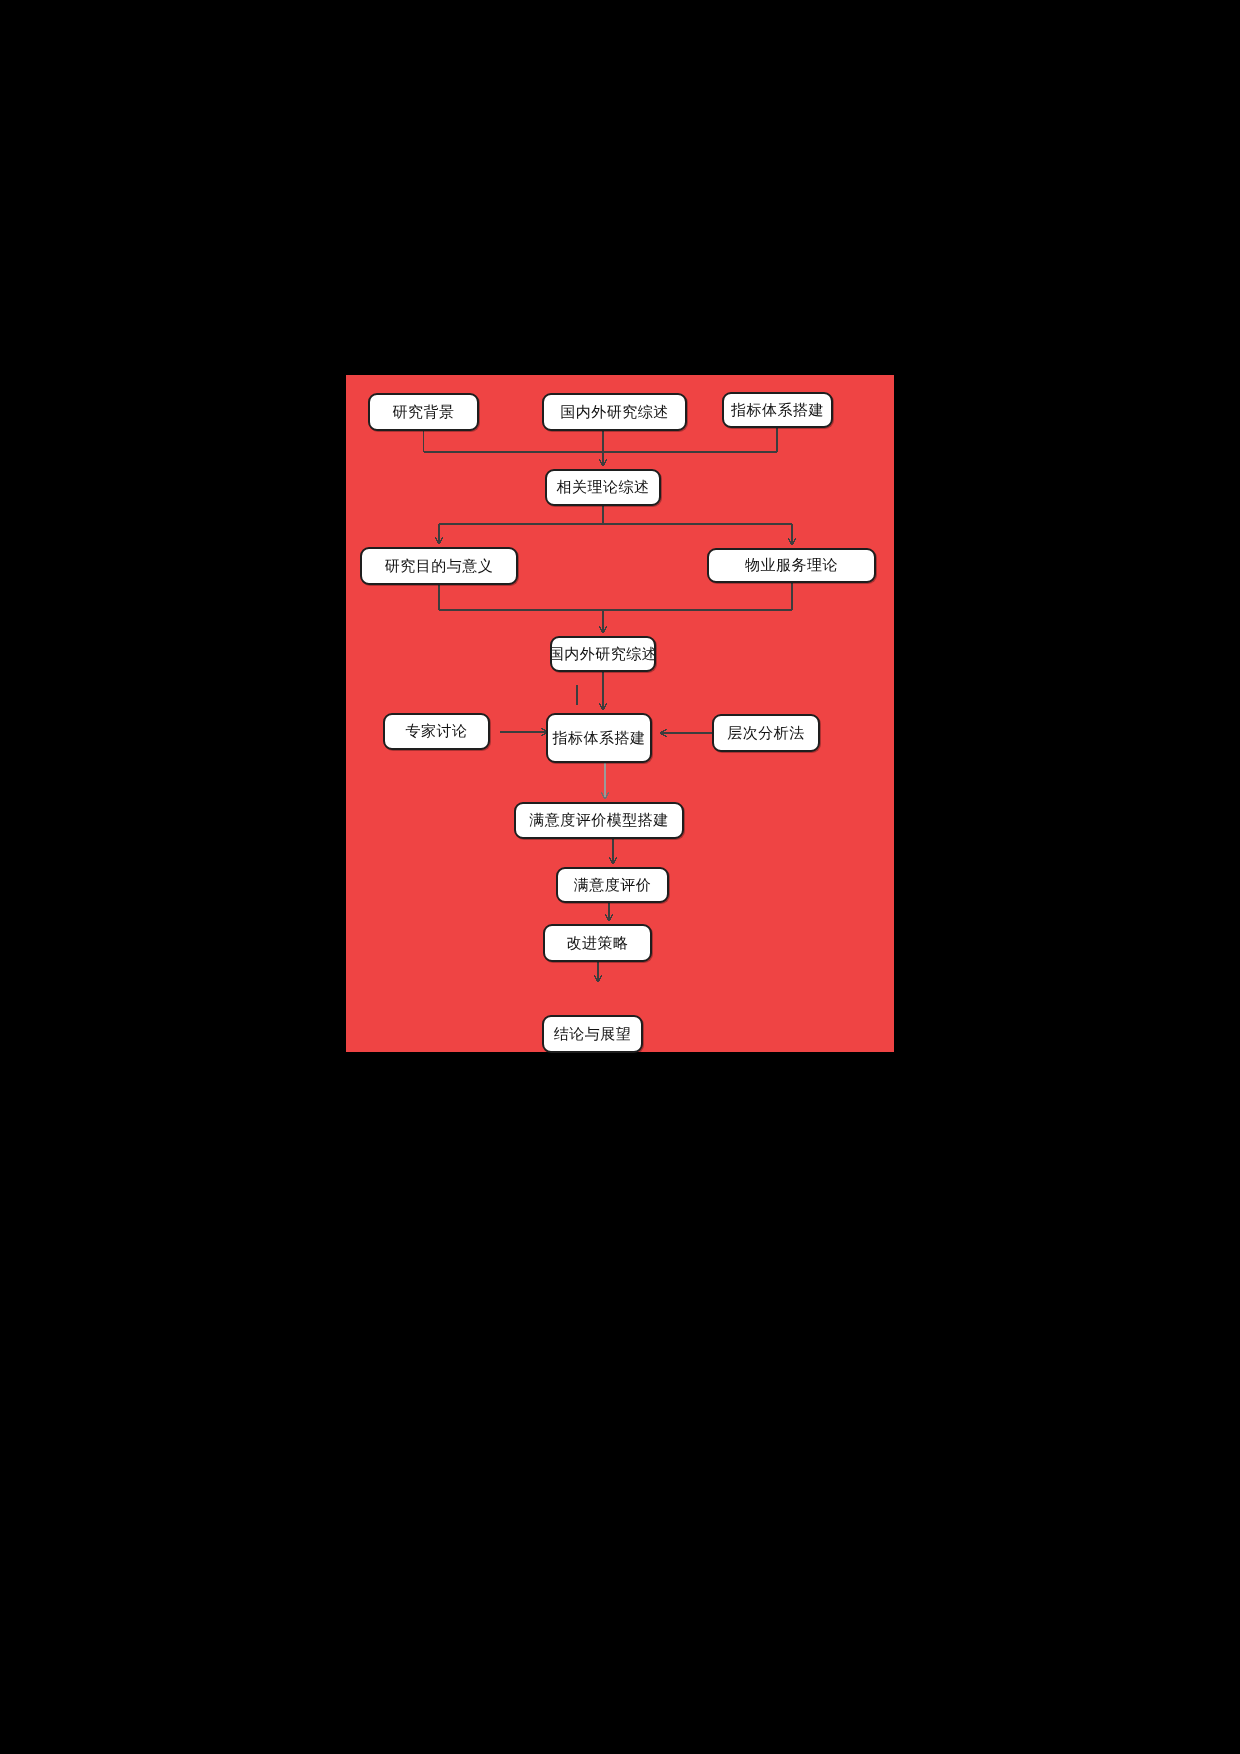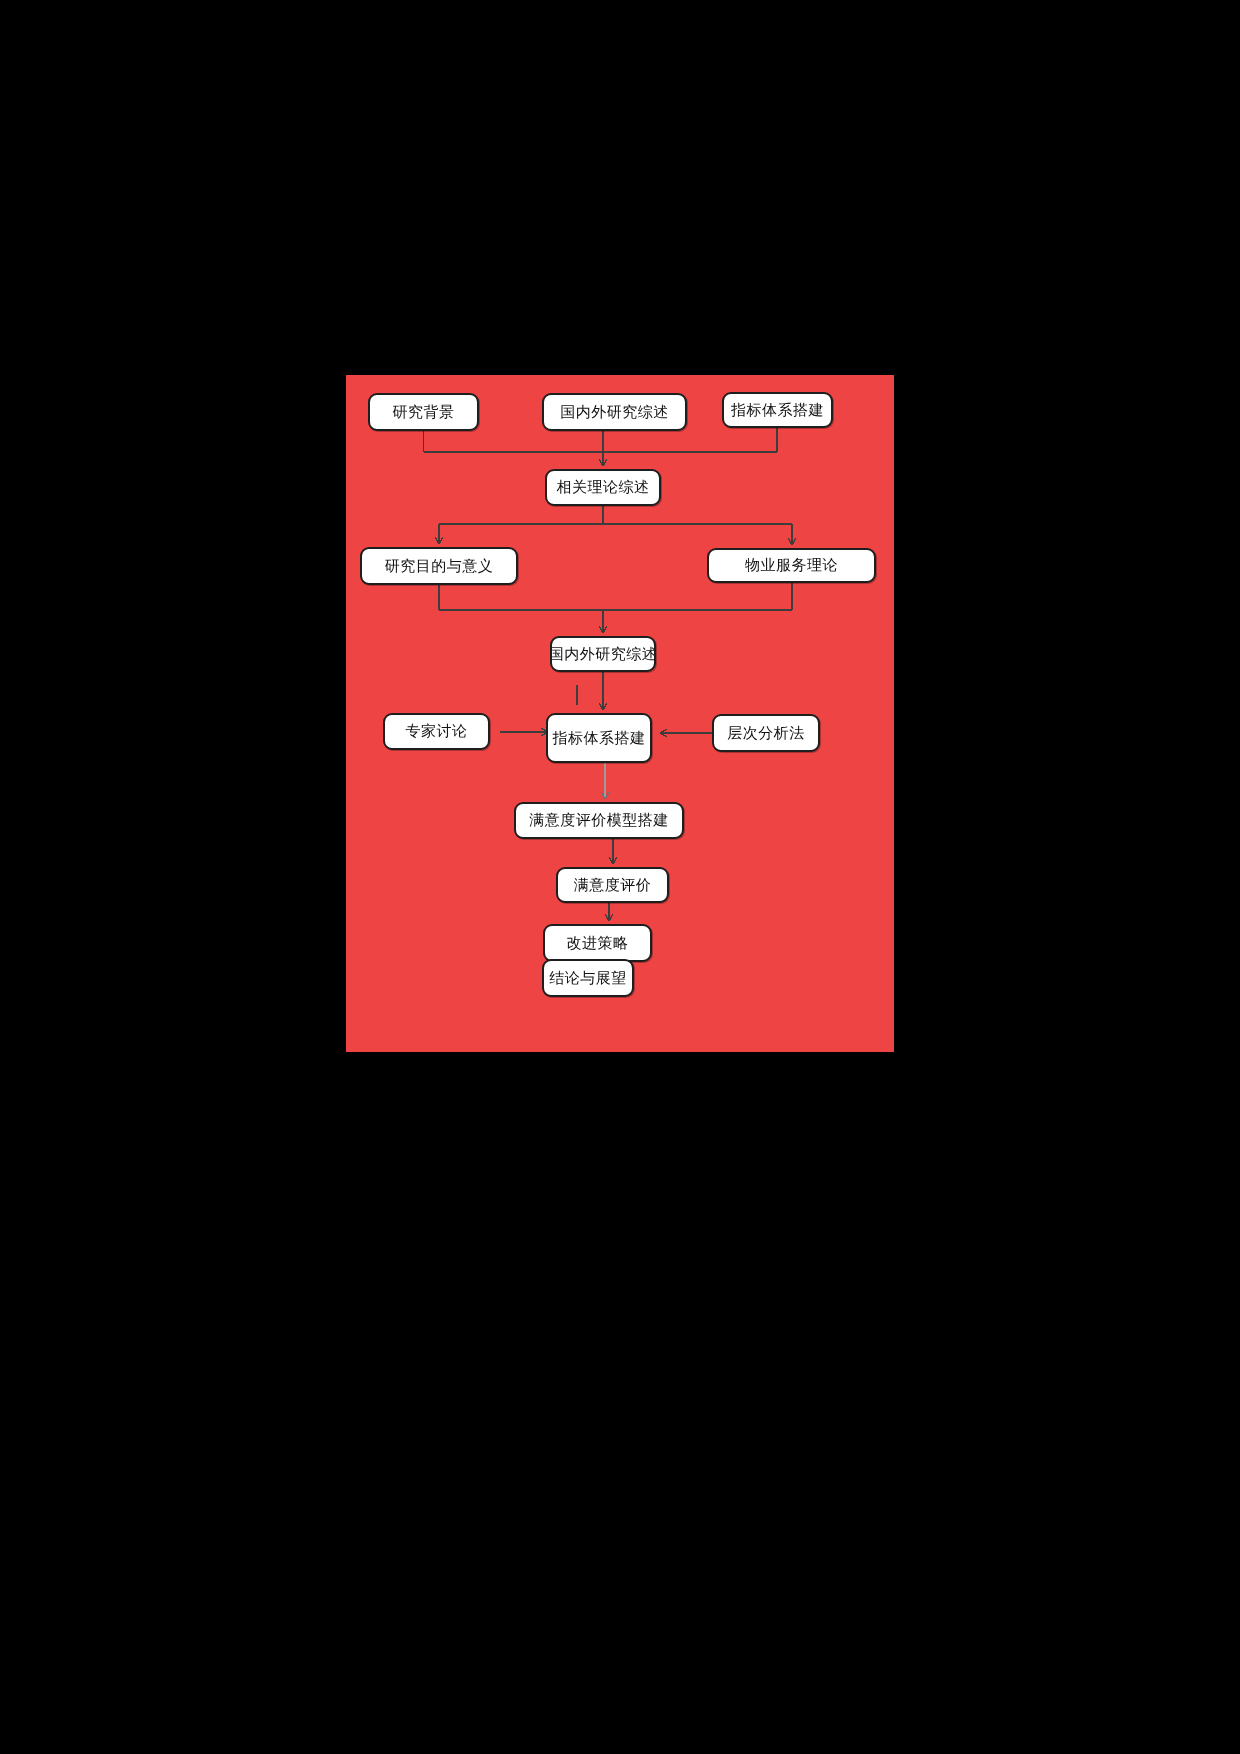--- a/index.html
+++ b/index.html
@@ -105,15 +105,15 @@
 
   <div class="node" style="left:204px; top:261px; width:106px; height:36px">国内外研究综述</div>
 
   <div class="node" style="left:37px;  top:338px; width:107px; height:37px">专家讨论</div>
   <div class="node" style="left:200px; top:338px; width:106px; height:50px">指标体系搭建</div>
   <div class="node" style="left:366px; top:339px; width:108px; height:38px">层次分析法</div>
 
   <div class="node" style="left:168px; top:427px; width:170px; height:37px">满意度评价模型搭建</div>
   <div class="node" style="left:210px; top:492px; width:113px; height:36px">满意度评价</div>
   <div class="node" style="left:197px; top:549px; width:109px; height:38px">改进策略</div>
-  <div class="node" style="left:196px; top:584px; width:92px; height:38px">结论与展望</div>
+  <div class="node" style="left:196px; top:640px; width:101px; height:38px">结论与展望</div>
 
 </div>
 
 </body></html>

